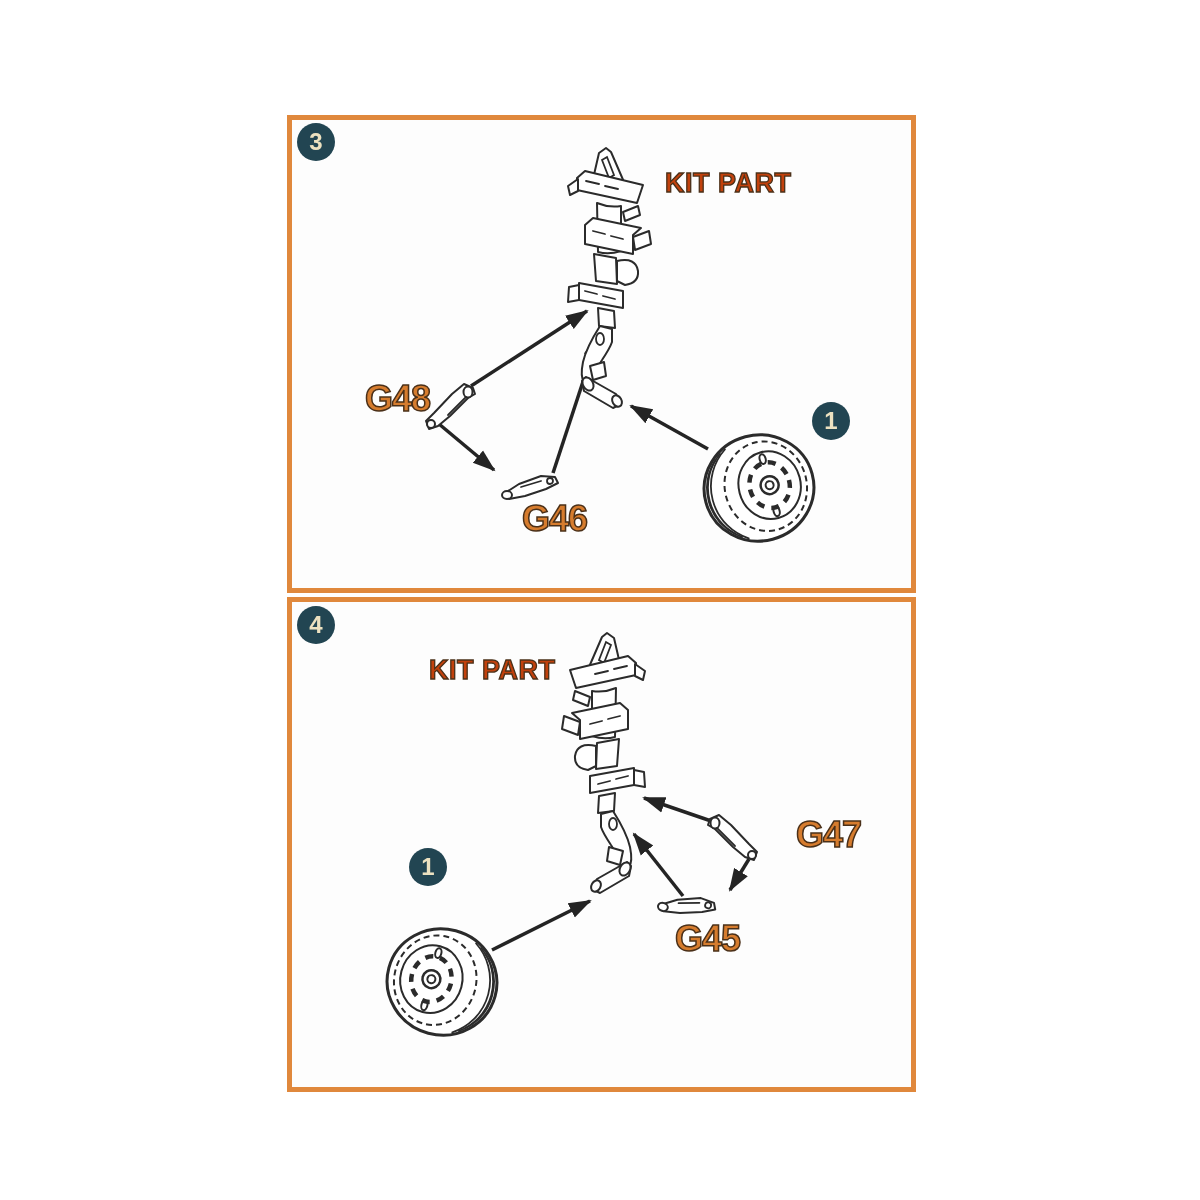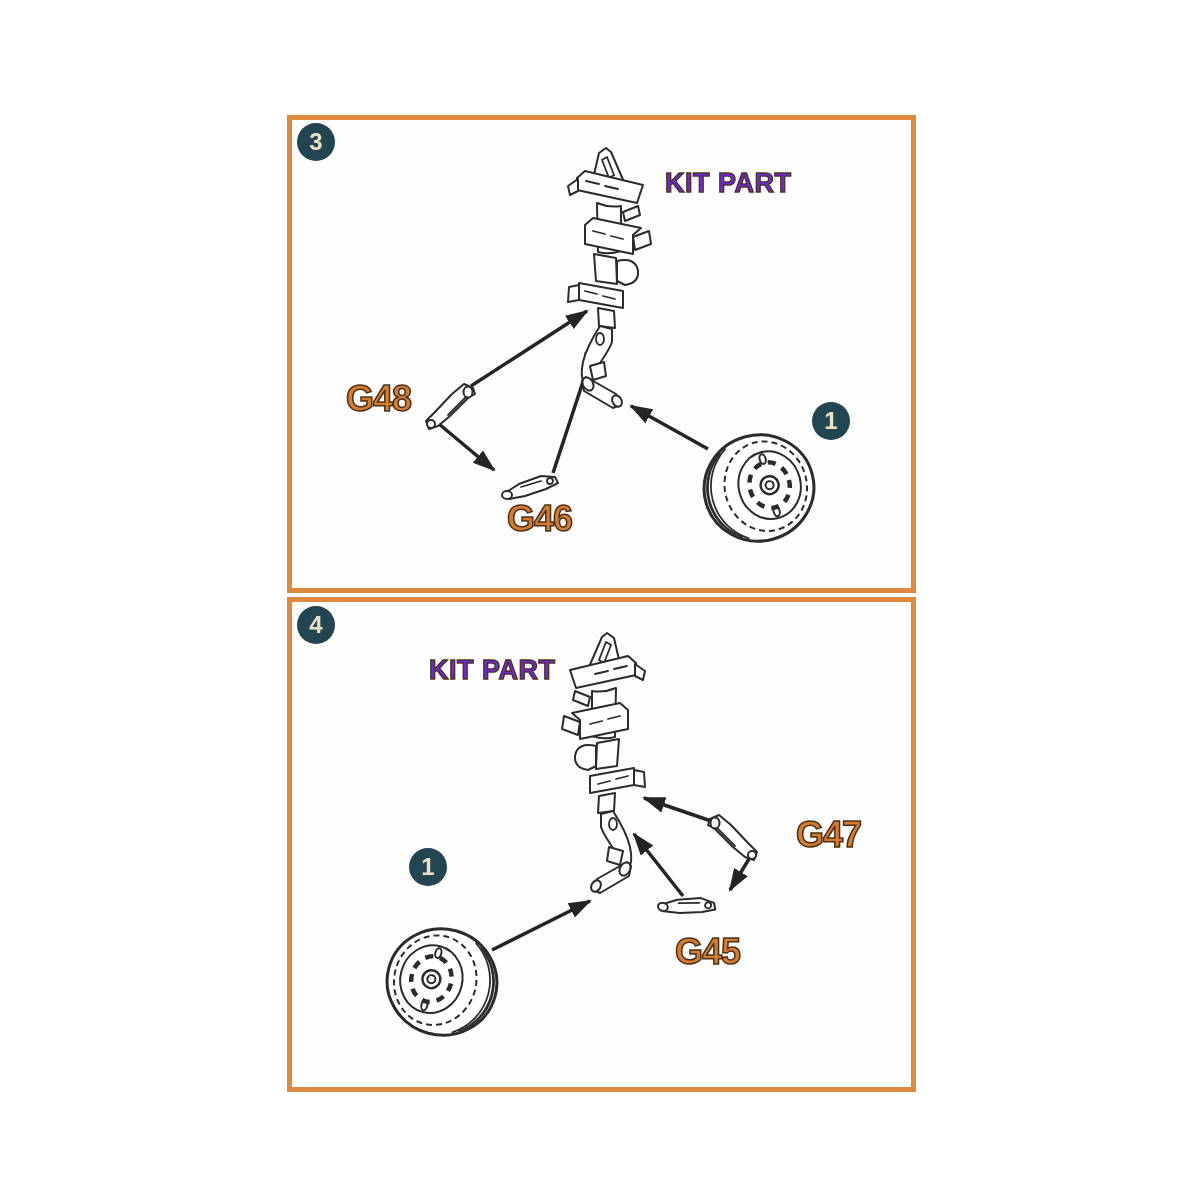--- a/index.html
+++ b/index.html
@@ -16,21 +16,21 @@
   .art{position:absolute;left:-5px;top:-5px;}
   .badge{
     position:absolute;width:38px;height:38px;border-radius:50%;
     background:#224552;color:#ece1c0;
     display:flex;align-items:center;justify-content:center;
     font-size:24px;font-weight:bold;line-height:1;
   }
   .kit-part{
     position:absolute;
     font-size:27px;font-weight:bold;letter-spacing:0.5px;
-    color:#6d28d9;-webkit-text-stroke:1.3px #4a3019;
+    color:#c2410c;-webkit-text-stroke:1.3px #4a3019;
     white-space:nowrap;
   }
   .plabel{
     position:absolute;
     font-size:36px;font-weight:bold;letter-spacing:-1px;
     color:#d67c2e;-webkit-text-stroke:1.5px #4a3019;
     white-space:nowrap;
   }
   svg .body{fill:#ffffff;stroke:#2b2b2b;stroke-width:2;stroke-linejoin:round;}
   svg .det{fill:none;stroke:#2b2b2b;stroke-width:1.8;stroke-linecap:round;}
@@ -106,22 +106,22 @@
         <ellipse cx="11" cy="0" rx="20" ry="23" fill="none" stroke="#2b2b2b" stroke-width="4.5" stroke-dasharray="8 7"></ellipse>
         <ellipse cx="11" cy="-27" rx="3" ry="5" fill="none" stroke="#2b2b2b" stroke-width="2"></ellipse>
         <ellipse cx="11" cy="27" rx="3" ry="5" fill="none" stroke="#2b2b2b" stroke-width="2"></ellipse>
         <circle cx="11" cy="0" r="9" fill="none" stroke="#2b2b2b" stroke-width="2.5"></circle>
         <circle cx="11" cy="0" r="4" fill="none" stroke="#2b2b2b" stroke-width="2"></circle>
       </g>
     </svg>
 
     <div class="badge" style="left:5px;top:3px">3</div>
     <div class="kit-part" style="left:373px;top:48px">KIT PART</div>
-    <div class="plabel" style="left:54px;top:258px">G48</div>
-    <div class="plabel" style="left:215px;top:378px">G46</div>
+    <div class="plabel" style="left:73px;top:258px">G48</div>
+    <div class="plabel" style="left:230px;top:378px">G46</div>
     <div class="badge" style="left:520px;top:282px">1</div>
   </section>
 
   <section class="panel" id="panel4">
     <svg class="art" width="629" height="495" viewBox="0 0 629 495">
       <defs>
         <marker id="ah4" markerUnits="userSpaceOnUse" markerWidth="24" markerHeight="18" refX="21" refY="9" orient="auto">
           <path d="M0,1 L23,9 L0,17 Z" fill="#242424"></path>
         </marker>
       </defs>
@@ -184,17 +184,17 @@
         <ellipse cx="11" cy="-27" rx="3" ry="5" fill="none" stroke="#2b2b2b" stroke-width="2"></ellipse>
         <ellipse cx="11" cy="27" rx="3" ry="5" fill="none" stroke="#2b2b2b" stroke-width="2"></ellipse>
         <circle cx="11" cy="0" r="9" fill="none" stroke="#2b2b2b" stroke-width="2.5"></circle>
         <circle cx="11" cy="0" r="4" fill="none" stroke="#2b2b2b" stroke-width="2"></circle>
       </g>
     </svg>
 
     <div class="badge" style="left:5px;top:4px">4</div>
     <div class="kit-part" style="left:137px;top:53px">KIT PART</div>
     <div class="plabel" style="left:504px;top:212px">G47</div>
-    <div class="plabel" style="left:383px;top:329px">G45</div>
+    <div class="plabel" style="left:383px;top:316px">G45</div>
     <div class="badge" style="left:117px;top:246px">1</div>
   </section>
 
 </div>
 
 </body></html>

